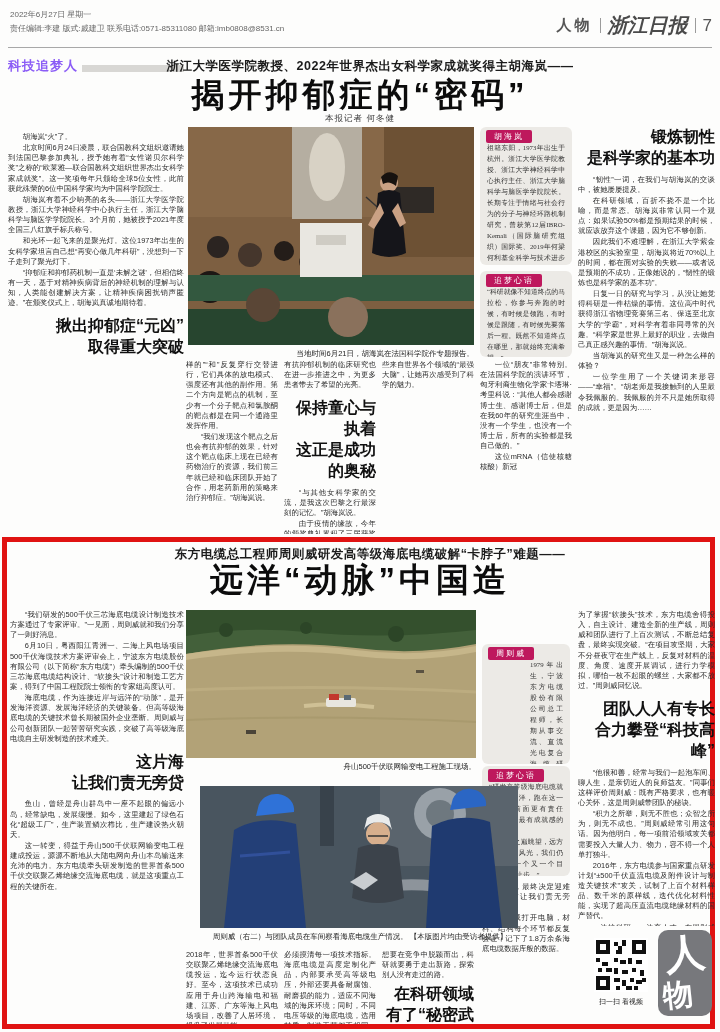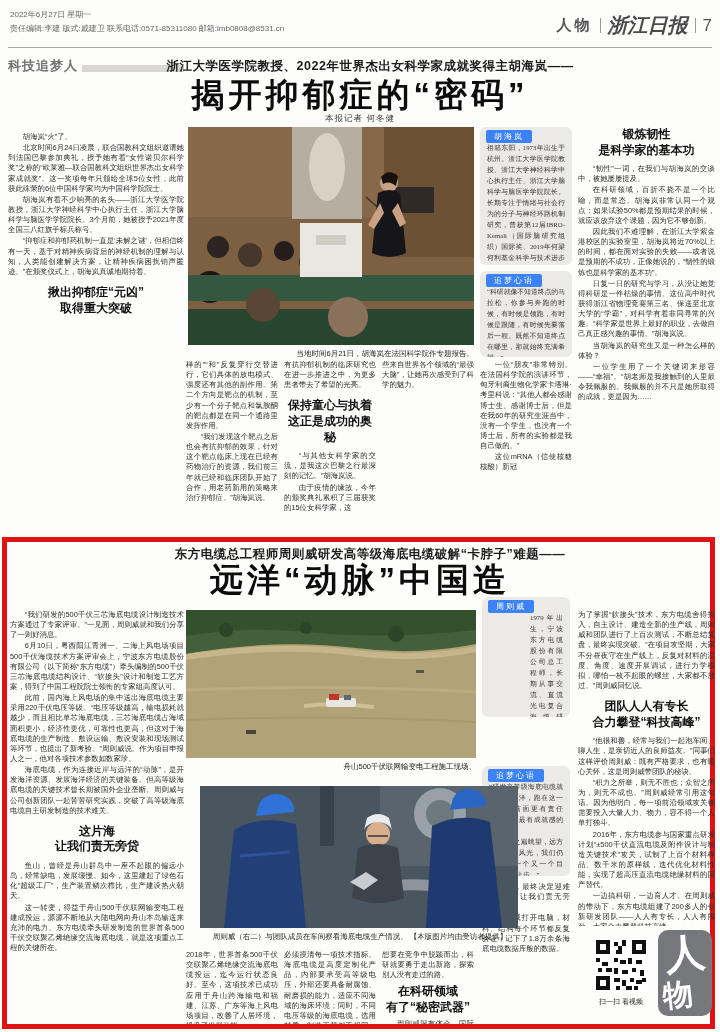--- a/index.html
+++ b/index.html
@@ -9,38 +9,38 @@
   
   .hdr-left{left:10px;top:8px;font-size:8px;color:#666;line-height:1.7;}
   .hdr-right{right:8px;top:12px;display:flex;align-items:center;gap:7px;color:#444;}
   .hdr-sec{font-size:15px;font-weight:bold;letter-spacing:3px;color:#555;}
   .hdr-mast{font-size:20px;font-weight:bold;font-style:italic;font-family:"Liberation Serif","DejaVu Serif",serif;color:#4a4a4a;}
   .hdr-page{font-size:17px;color:#555;}
   .hdr-sep{width:1px;height:15px;background:#9b9b9b;}
   .hdr-rule{left:8px;top:47px;width:704px;height:1px;background:#a8a8a8;}
   
   .kicker{left:8px;top:57px;width:176px;display:flex;align-items:center;gap:4px;}
-  .kicker b{font-size:13px;color:#737373;letter-spacing:1px;white-space:nowrap;}
+  .kicker b{font-size:13px;color:#8b5cf6;letter-spacing:1px;white-space:nowrap;}
   .kicker .bar{flex:1;height:7px;background:#d8d7d4;margin-top:5px;}
   
   .ovl{text-align:center;font-size:12.5px;font-weight:bold;color:#1c1c1c;letter-spacing:.5px;}
   .headline{width:720px;left:0;text-align:center;font-weight:bold;font-size:33px;letter-spacing:4px;color:#0c0c0c;}
   .byline{width:720px;left:0;text-align:center;font-size:8.5px;color:#3a3a3a;letter-spacing:1px;}
   
   .colText{font-size:7.4px;line-height:1.37;text-align:justify;color:#2c2c2c;overflow:hidden;}
   .colText p{margin:0 0 1px 0;text-indent:2em;}
   .colText p.noind{text-indent:0;}
-  .sub{font-weight:bold;font-size:12px;line-height:1.3;text-align:center;color:#101010;
+  .sub{font-weight:bold;font-size:16px;line-height:1.3;text-align:right;color:#101010;
        white-space:pre-line;margin:8px 0 6px;}
   .caption{font-size:7.5px;color:#1c1c1c;}
   .right{text-align:right;}
   .center{text-align:center;}
   
   .infobox{background:#eceae6;border-radius:6px;padding:15px 7px 6px 7px;box-sizing:border-box;overflow:hidden;}
-  .boxlabel{position:absolute;top:3px;left:6px;background:#3b82f6;color:#fff;font-size:8px;
+  .boxlabel{position:absolute;top:3px;left:6px;background:#be185d;color:#fff;font-size:8px;
             padding:1px 8px;border-radius:2px;letter-spacing:2px;}
   .boxtext{font-size:6.8px;line-height:1.62;color:#333;text-align:justify;white-space:pre-line;
            font-family:"Liberation Serif","DejaVu Serif",serif;}
   
   .redframe{left:2px;top:537px;width:713px;height:492px;border:5px solid #e01312;box-sizing:border-box;
             background:transparent;pointer-events:none;}
   
   .photo{overflow:hidden;background:#888;}
   .photo svg{display:block;width:100%;height:100%;}
   
@@ -74,20 +74,21 @@
   </div>
   <div class="abs ovl" style="left:140px;top:58px;width:460px;">浙江大学医学院教授、2022年世界杰出女科学家成就奖得主胡海岚——</div>
   <div class="abs headline" style="top:73px;">揭开抑郁症的“密码”</div>
   <div class="abs byline" style="top:113px;">本报记者 何冬健</div>
 
   <div class="abs colText" style="left:8px;top:132px;width:176px;height:407px;">
     <div>
         <p>胡海岚“火”了。</p>
         <p>北京时间6月24日凌晨，联合国教科文组织邀请她到法国巴黎参加典礼，授予她有着“女性诺贝尔科学奖”之称的“欧莱雅—联合国教科文组织世界杰出女科学家成就奖”。这一奖项每年只颁给全球5位女性，此前获此殊荣的6位中国科学家均为中国科学院院士。</p>
         <p>胡海岚有着不少响亮的名头——浙江大学医学院教授，浙江大学神经科学中心执行主任，浙江大学脑科学与脑医学学院院长。3个月前，她被授予2021年度全国三八红旗手标兵称号。</p>
+        <p>和光环一起飞来的是聚光灯。这位1973年出生的女科学家坦言自己想“再安心做几年科研”，没想到一下子走到了聚光灯下。</p>
         <p>“抑郁症和抑郁药机制一直是‘未解之谜’，但相信终有一天，基于对精神疾病背后的神经机制的理解与认知，人类能创建解决方案，让精神疾病困扰销声匿迹。”在颁奖仪式上，胡海岚真诚地期待着。</p>
       </div>
     <h3 class="sub">揪出抑郁症“元凶”
 取得重大突破</h3>
   </div>
 
   <div class="abs photo" style="left:188px;top:127px;width:286px;height:218px;">
     <svg viewBox="0 0 286 218" preserveAspectRatio="none">
       <rect width="286" height="218" fill="#7d5f41"></rect>
       <rect width="286" height="90" fill="#876848"></rect>
@@ -169,21 +170,20 @@
 
   <div class="abs redframe"></div>
 
   <div class="abs ovl" style="left:140px;top:546px;width:460px;">东方电缆总工程师周则威研发高等级海底电缆破解“卡脖子”难题——</div>
   <div class="abs headline" style="top:558px;">远洋“动脉”中国造</div>
 
   <div class="abs colText" style="left:10px;top:610px;width:174px;height:414px;">
     <div>
         <p>“我们研发的500千伏三芯海底电缆设计制造技术方案通过了专家评审。”一见面，周则威就和我们分享了一则好消息。</p>
         <p>6月10日，粤西阳江青洲一、二海上风电场项目500千伏海缆技术方案评审会上，宁波东方电缆股份有限公司（以下简称“东方电缆”）牵头编制的500千伏三芯海底电缆结构设计、“软接头”设计和制造工艺方案，得到了中国工程院院士领衔的专家组高度认可。</p>
-        <p>此前，国内海上风电场的集中送出海底电缆主要采用220千伏电压等级。“电压等级越高，输电损耗就越少，而且相比单芯海底电缆，三芯海底电缆占海域面积更小，经济性更优，可靠性也更高，但这对于海底电缆的生产制造、敷设运输、敷设安装和现场测试等环节，也提出了新考验。”周则威说。作为项目申报人之一，他对各项技术参数如数家珍。</p>
         <p>海底电缆，作为连接近岸与远洋的“动脉”，是开发海洋资源、发展海洋经济的关键装备。但高等级海底电缆的关键技术曾长期被国外企业垄断。周则威与公司创新团队一起苦苦研究实践，突破了高等级海底电缆自主研发制造的技术难关。</p>
       </div>
     <h3 class="sub">这片海
 让我们责无旁贷</h3>
     <div>
         <p>鱼山，曾经是舟山群岛中一座不起眼的偏远小岛，经常缺电，发展缓慢。如今，这里建起了绿色石化“超级工厂”，生产装置鳞次栉比，生产建设热火朝天。</p>
         <p>这一转变，得益于舟山500千伏联网输变电工程建成投运，源源不断地从大陆电网向舟山本岛输送来充沛的电力。东方电缆牵头研发制造的世界首条500千伏交联聚乙烯绝缘交流海底电缆，就是这项重点工程的关键所在。</p>
       </div>
   </div>
 
@@ -201,21 +201,21 @@
       <path d="M118 96 Q150 92 188 97" stroke="#cfc095" stroke-width="4" fill="none"></path>
       <rect x="140" y="88" width="30" height="9" rx="2" fill="#e8e6df"></rect>
       <rect x="143" y="84" width="10" height="6" fill="#c2372c"></rect>
       <rect x="158" y="85" width="7" height="5" fill="#5b6a74"></rect>
       <rect x="60" y="120" width="10" height="4" fill="#4a4438"></rect>
       <rect x="230" y="60" width="8" height="3" fill="#5a5242"></rect>
     </svg>
   </div>
   <div class="abs caption right" style="left:186px;top:762px;width:290px;">舟山500千伏联网输变电工程施工现场。</div>
 
-  <div class="abs infobox" style="left:482px;top:597px;width:88px;height:120px;padding-left:48px;">
+  <div class="abs infobox" style="left:482px;top:644px;width:88px;height:120px;padding-left:48px;">
     <div class="boxlabel">周则威</div>
     <div class="boxtext">1979年出生，宁波东方电缆股份有限公司总工程师，长期从事交流、直流光电复合海缆研发，与团队一起攻克多项关键技术，破解了我国海底电缆领域的多项“卡脖子”难题，参与10多个国家级项目，获中国机械工业科学技术一等奖、浙江省科学技术进步奖一等奖、二等奖，2021年被评为“最美浙江人·最美科技人”。</div>
   </div>
   <div class="abs infobox" style="left:482px;top:766px;width:88px;height:110px;">
     <div class="boxlabel">追梦心语</div>
     <div class="boxtext">“研发高等级海底电缆就像逐梦远洋，跑在这一领域的前面更有责任感，是我最有成就感的事情。”
 “在高峰之巅眺望，远方是更好的风光，我们仍将向着一个又一个目标，永不止步。”</div>
   </div>
   <div class="abs colText" style="left:482px;top:882px;width:88px;height:142px;">
     <div>

